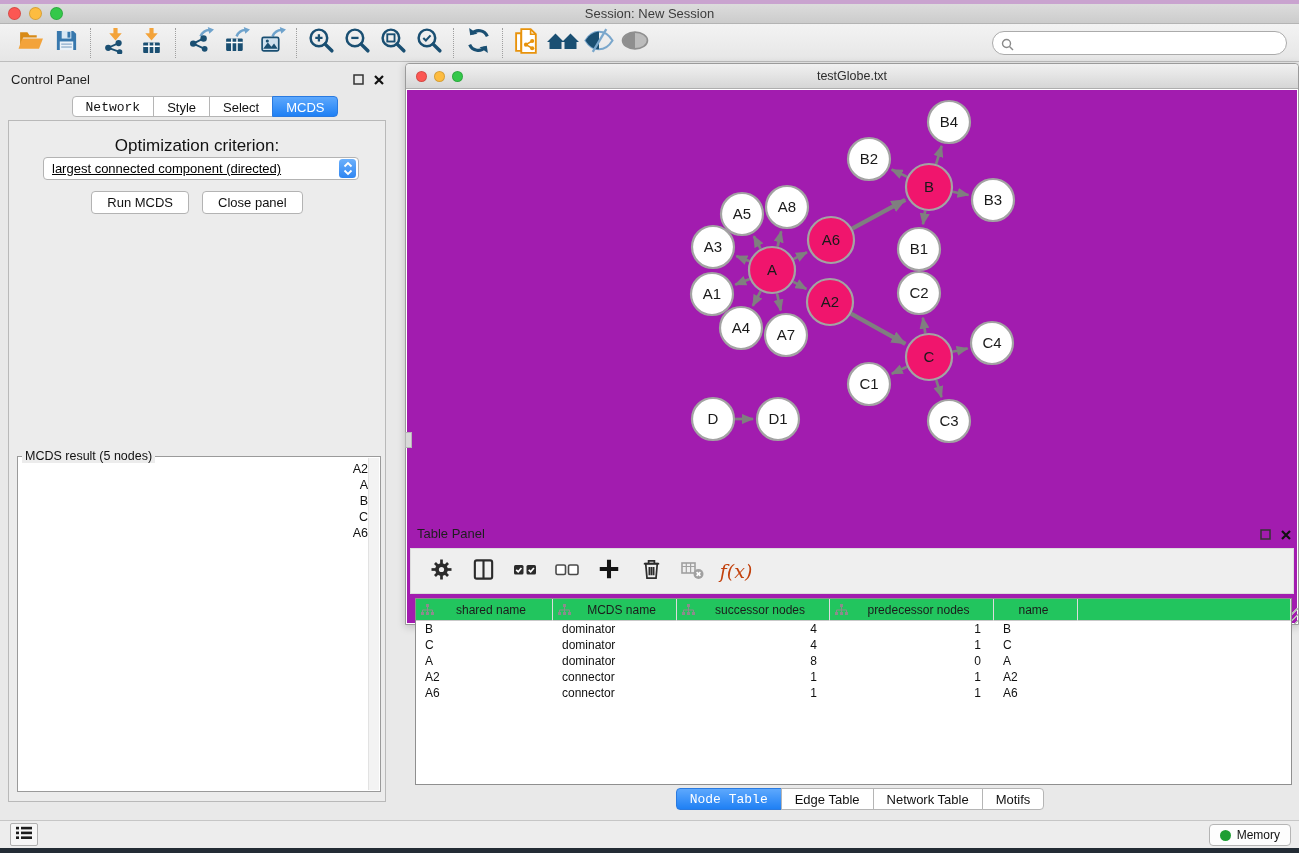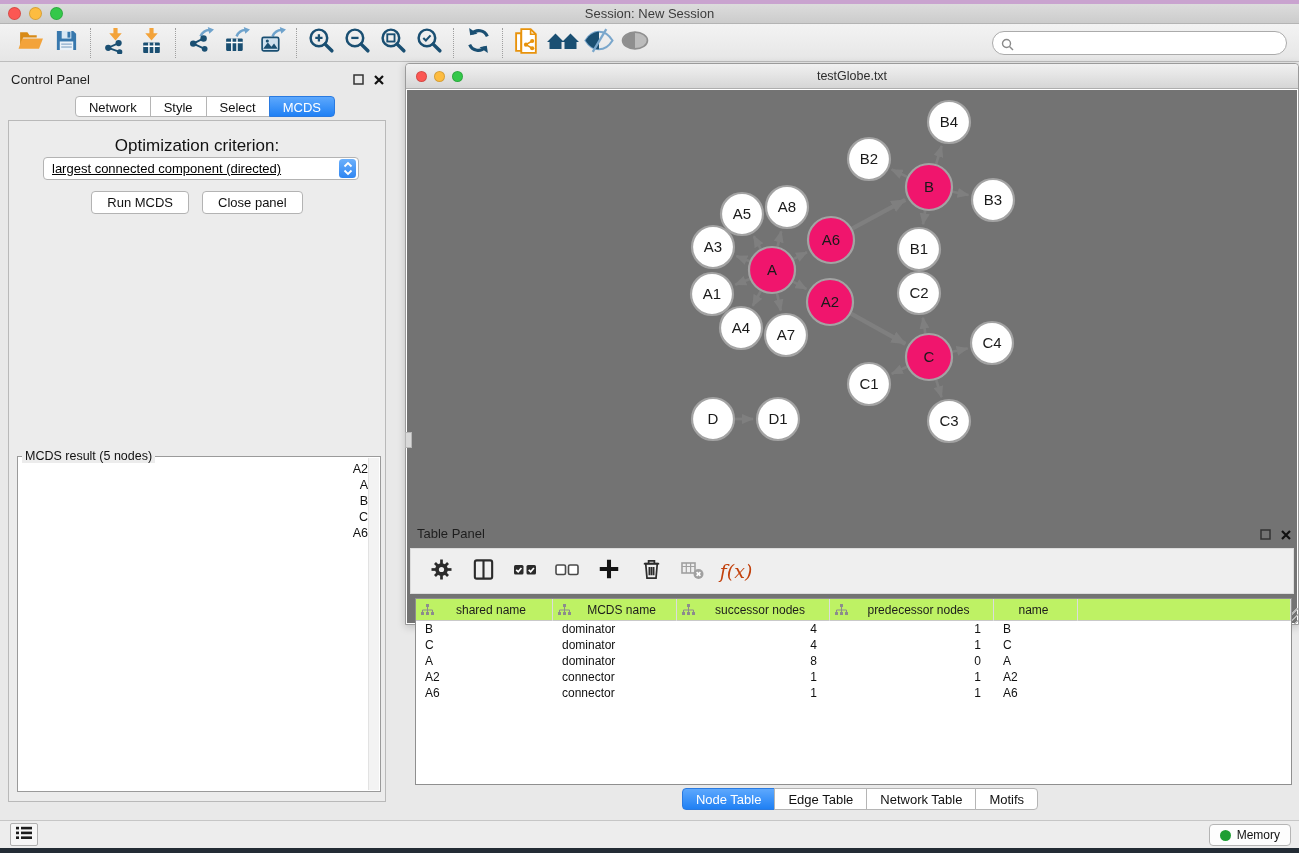--- a/index.html
+++ b/index.html
@@ -31,21 +31,21 @@
   
   .panel-title { font-size:13px; color:#1e1e1e; }
   .panel-btns { position:absolute; right:8px; top:6px; display:flex; gap:10px; align-items:center; }
 
   
   .control-panel { position:absolute; left:2px; top:65px; width:390px; height:745px; }
   .control-panel .panel-title { position:absolute; left:9px; top:7px; }
   .seg-tabs { position:absolute; top:31px; left:0; right:0; display:flex; justify-content:center; }
   .seg-tab { height:21px; line-height:21px; padding:0 13px; font-size:13px; background:#fff;
     border:1px solid #b5b5b5; margin-left:-1px; color:#111; }
-  .seg-tab:first-child { border-radius:4px 0 0 4px; margin-left:16px; }
+  .seg-tab:first-child { border-radius:4px 0 0 4px; margin-left:16px;font-family:Liberation Mono, monospace; }
   .seg-tab:last-child { border-radius:0 4px 4px 0; }
   .seg-tab.active { background:linear-gradient(#5da8fd,#1f80f4); border-color:#2a7ae0; color:#fff; }
   .cp-box { position:absolute; left:6px; right:6px; top:55px; bottom:8px;
     border:1px solid #b9b9b9; background:#ececec; }
   .opt-label { position:absolute; top:15px; left:0; right:0; text-align:center; font-size:17px; color:#111; }
   .criterion-select { position:absolute; left:34px; right:26px; top:36px; height:23px; background:#fff;
     border:1px solid #b3b3b3; border-radius:4px; font-size:13px; display:flex; align-items:center; }
   .criterion-select .val { flex:1; padding-left:8px; white-space:nowrap; overflow:hidden;text-decoration:underline; }
   .criterion-select .stepper { width:17px; height:19px; margin-right:2px; border-radius:3.5px;
     background:linear-gradient(#6cb0fb,#2f86f2); display:flex; align-items:center; justify-content:center; }
@@ -66,41 +66,41 @@
   .net-window { position:absolute; left:405px; top:63px; width:894px; height:562px;
     border:1px solid #9b9b9b; border-radius:4px 4px 0 0; background:#fff;
     box-shadow:0 2px 8px rgba(0,0,0,.18); }
   .net-titlebar { position:absolute; left:0; top:0; right:0; height:25px;
     background:linear-gradient(#f1f1f1,#d6d6d6); border-bottom:1px solid #aeaeae;
     border-radius:4px 4px 0 0; }
   .net-titlebar .title { position:absolute; left:0; right:0; top:5px; text-align:center;
     font-size:12.5px; color:#2d2d2d; }
   .net-lights { position:absolute; left:10px; top:7px; display:flex; gap:7px; }
   .net-lights .light { width:11px; height:11px; }
-  .net-canvas { position:absolute; left:1px; right:1px; top:26px; bottom:1px; background:#737373; }
+  .net-canvas { position:absolute; left:1px; right:1px; top:26px; bottom:1px; background:#a21caf; }
   .net-canvas svg { display:block; }
   .splitter-h { position:absolute; left:-1px; top:368px; width:7px; height:16px;
     background:#d8d8d8; border:1px solid #b5b5b5; }
   .splitter-v { position:absolute; left:440px; bottom:-1px; width:15px; height:7px;
     background:#d8d8d8; border:1px solid #b5b5b5; }
   .resize-grip { position:absolute; right:0; bottom:0; width:18px; height:16px;
     background:repeating-linear-gradient(135deg, transparent 0 3px, #b9b9b9 3px 4.5px); }
 
   
   .table-panel { position:absolute; left:405px; top:520px; width:894px; height:292px; }
   .table-panel .panel-title { position:absolute; left:12px; top:6px; }
   .tp-toolbar { position:absolute; left:5px; right:5px; top:28px; height:46px; background:#efefef;
     border:1px solid #dcdcdc; display:flex; align-items:center; gap:14px; padding-left:16px; }
   .tp-btn { width:28px; height:28px; display:flex; align-items:center; justify-content:center; }
   .fx-label { font-size:19px; font-style:italic; color:#c2410c;
     font-family:"DejaVu Serif", serif; margin-left:2px; }
   .data-table { position:absolute; left:10px; right:7px; top:78px; bottom:27px;
     background:#fff; border:1px solid #8f8f8f; overflow:hidden; }
   .t-row { display:grid; grid-template-columns:137px 124px 153px 164px 84px 1fr; }
-  .t-head { background:#bef264; border-bottom:1px solid #c9c9c9; height:22px; }
+  .t-head { background:#22c55e; border-bottom:1px solid #c9c9c9; height:22px; }
   .t-head .th { display:flex; align-items:center; border-right:1px solid #dcdcdc;
     font-size:12px; color:#1c1c1c; height:22px; overflow:hidden; }
   .t-head .th .tree { margin-left:5px; flex:none; }
   .t-head .th .lbl { flex:1; text-align:center; padding-right:4px; white-space:nowrap; }
   .t-body .t-row { height:16px; }
   .t-cell { font-size:12px; color:#111; line-height:16px; white-space:nowrap; overflow:hidden; }
   .t-cell.al { padding-left:9px; text-align:left; }
   .t-cell.ar { padding-right:13px; text-align:right; }
   .tp-tabs { position:absolute; left:0; right:0; bottom:2px; display:flex; justify-content:center; }
   .tp-tabs .seg-tab { height:22px; line-height:22px; font-size:13px; }

